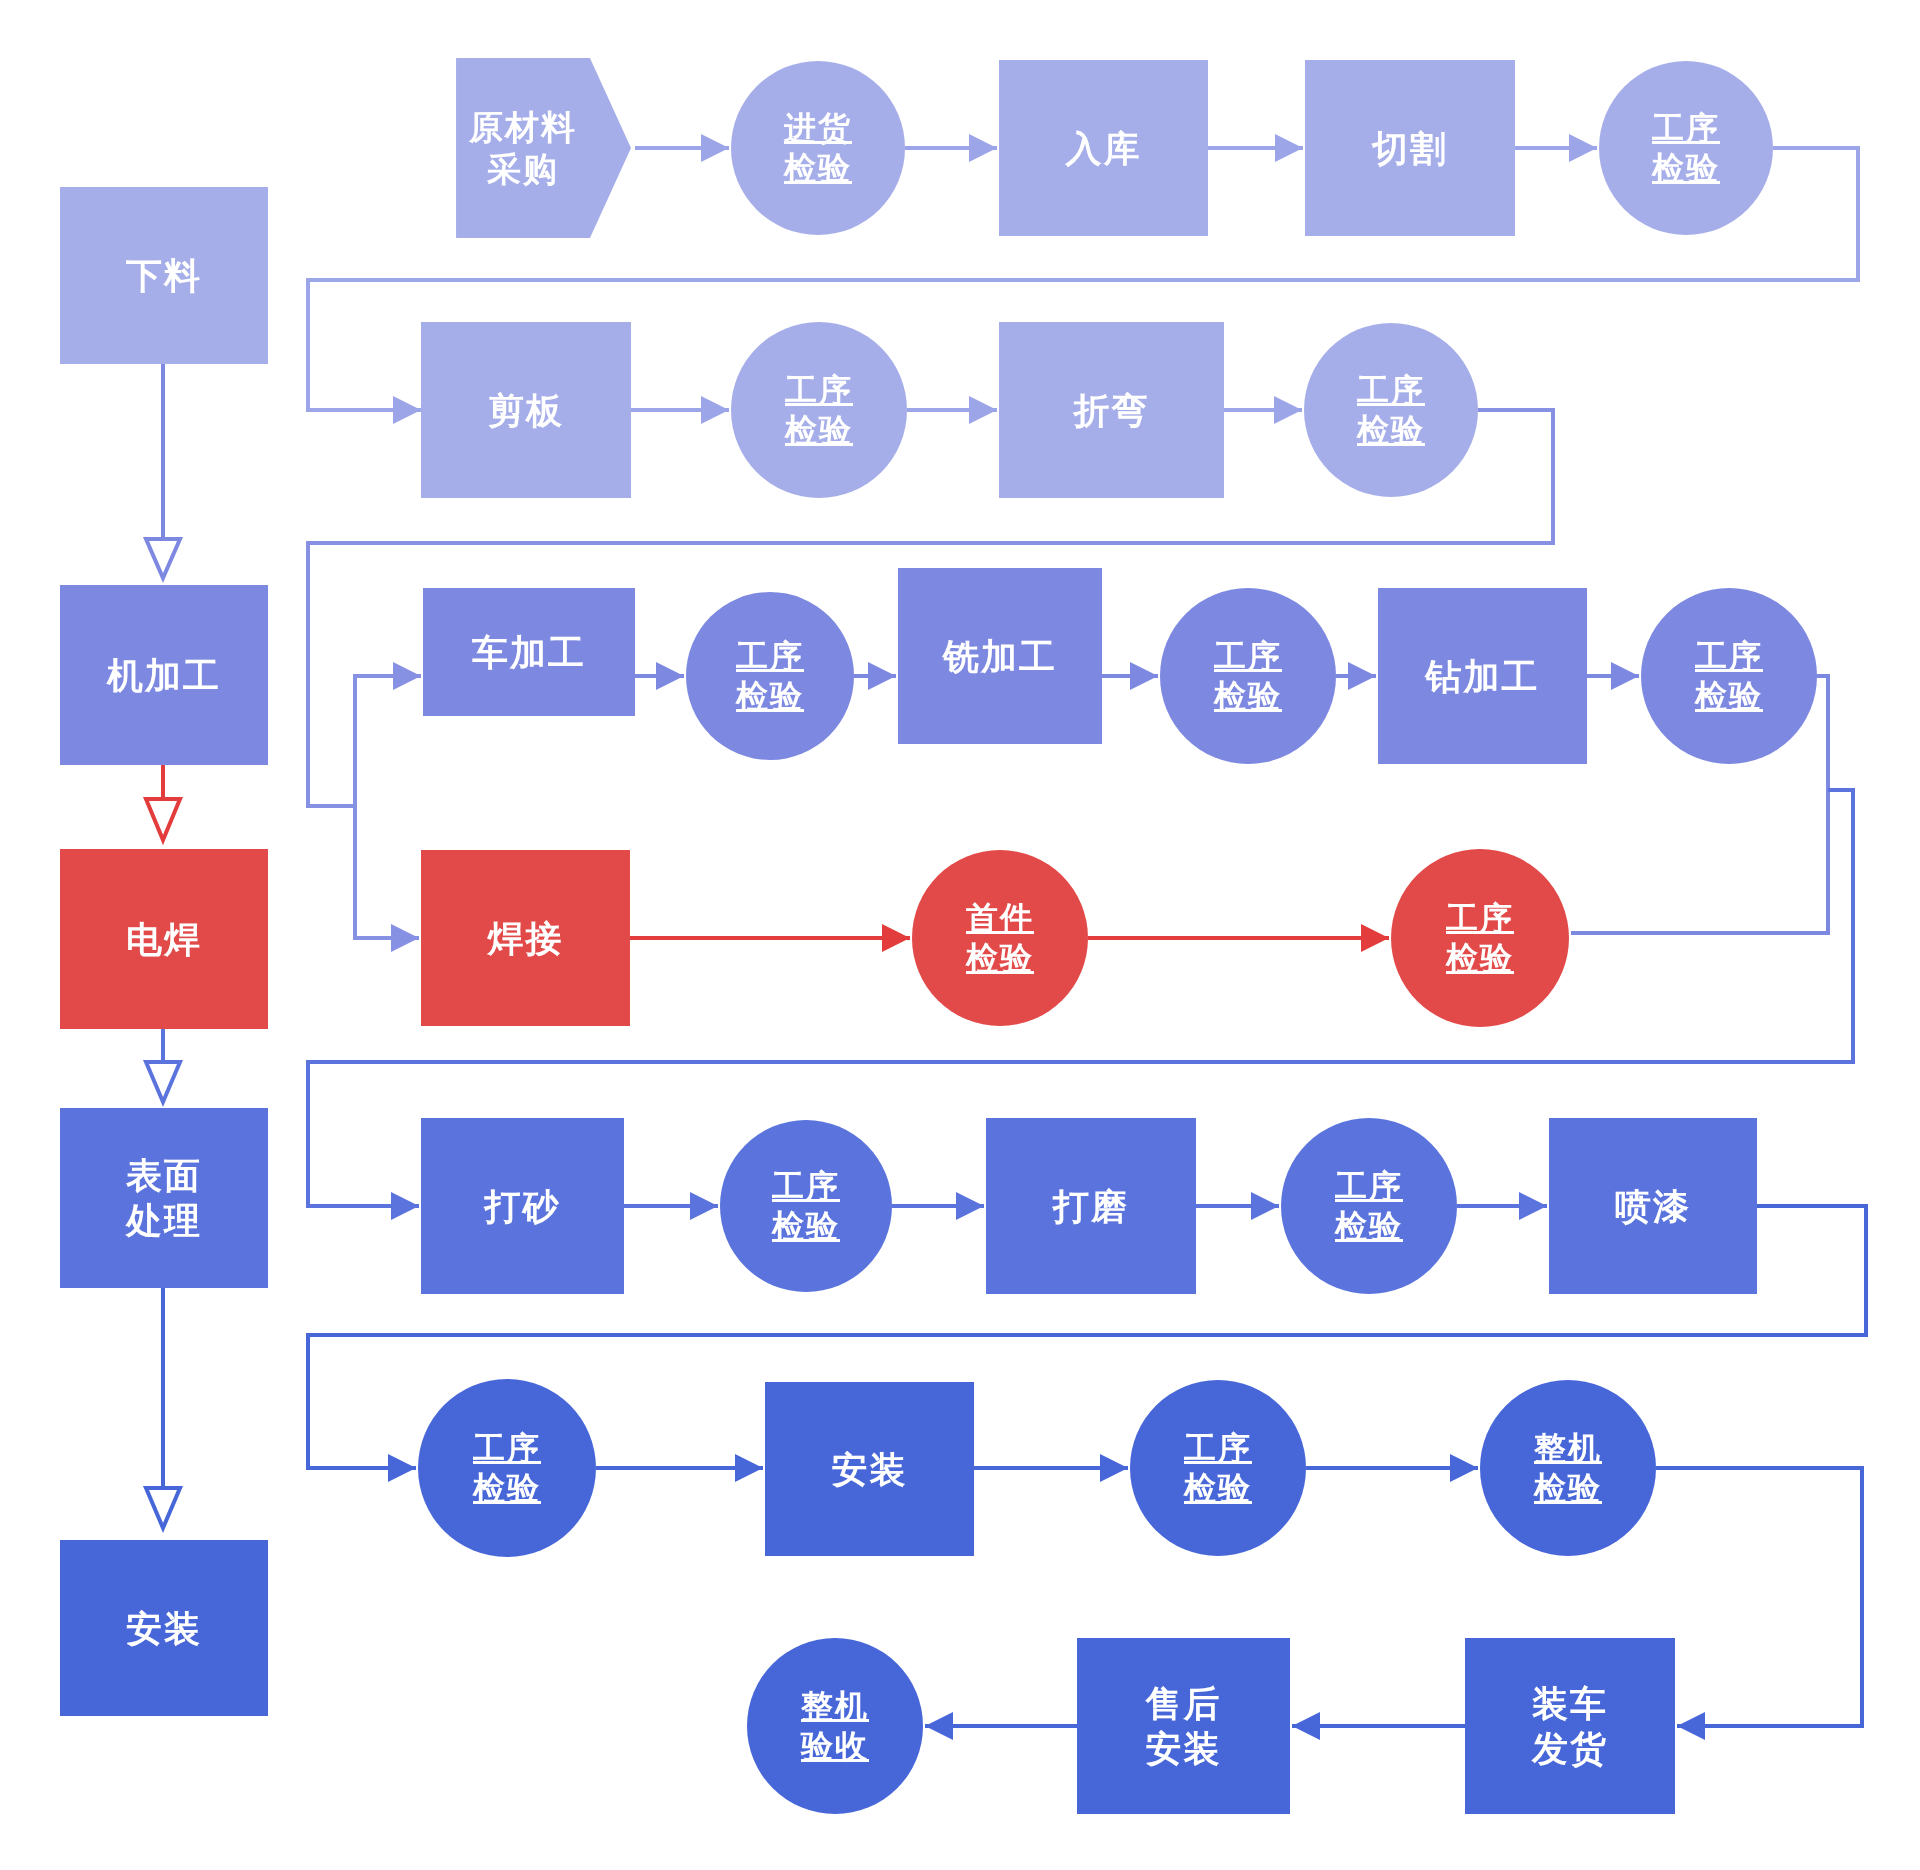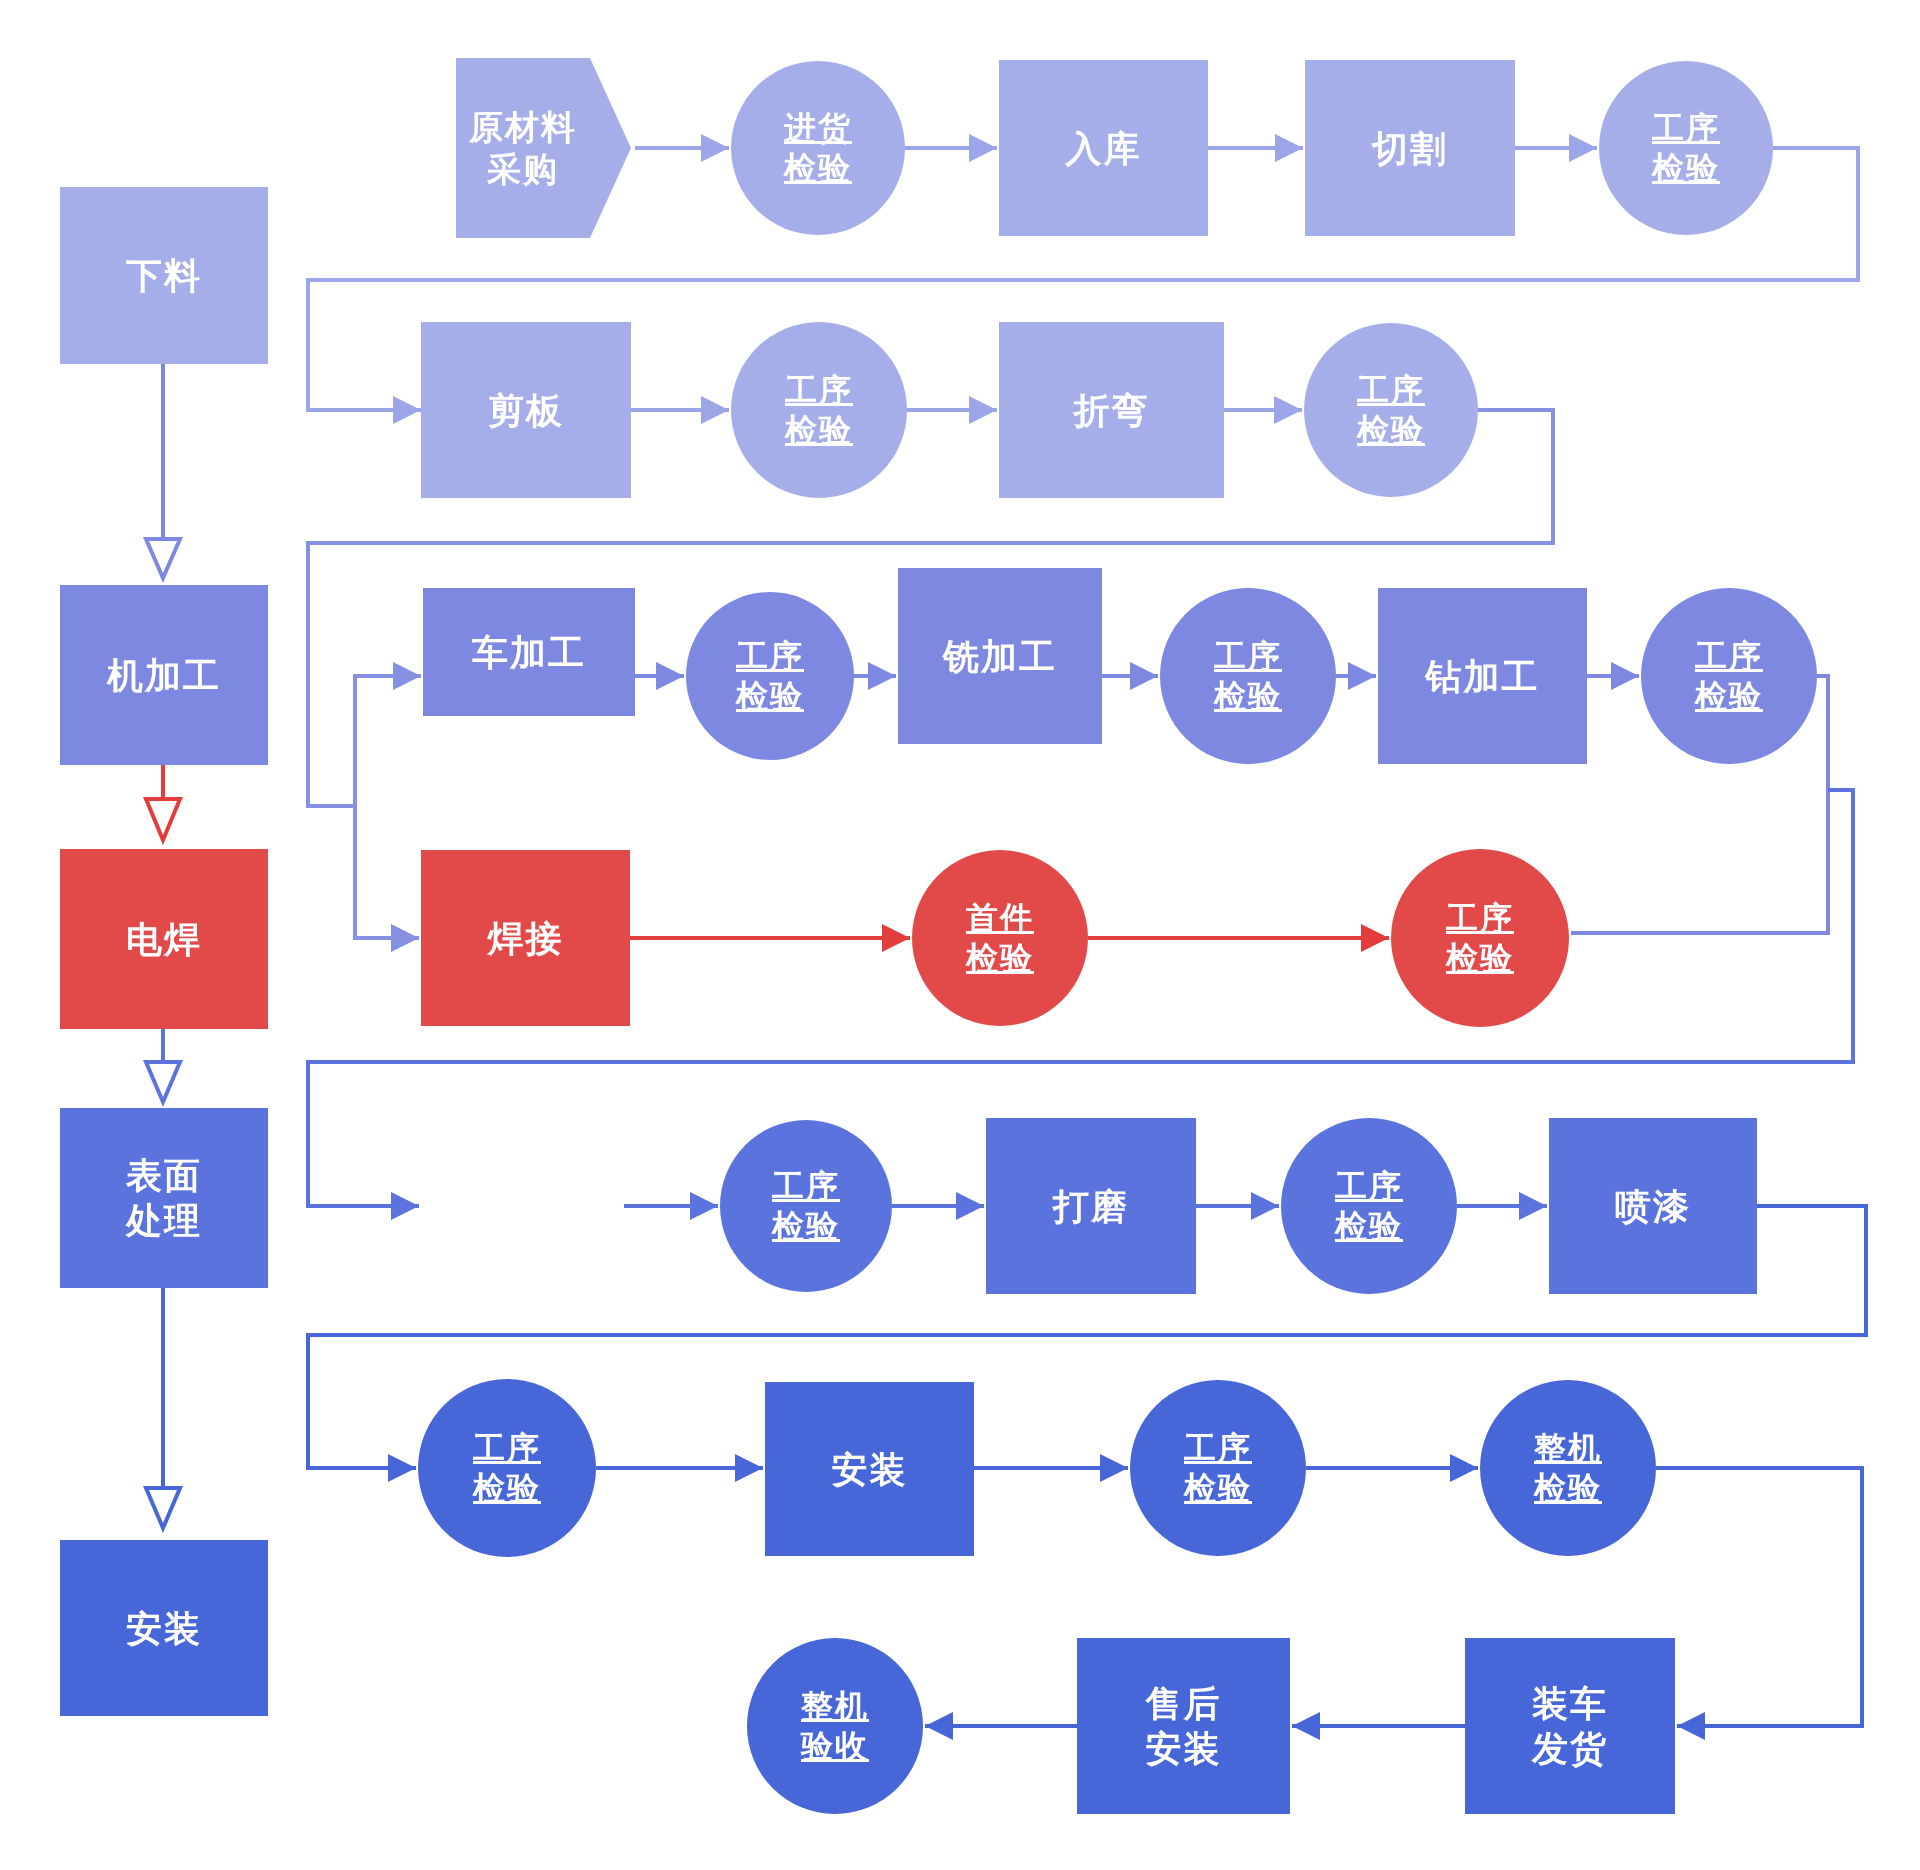--- a/index.html
+++ b/index.html
@@ -148,20 +148,21 @@
   <div class="node mid" style="left:1378px;top:588px;width:209px;height:176px">钻加工</div>
   <div class="node circle mid" style="left:1641px;top:588px;width:176px;height:176px">工序
 检验</div>
 
   <div class="node red" style="left:421px;top:850px;width:209px;height:176px">焊接</div>
   <div class="node circle red" style="left:912px;top:850px;width:176px;height:176px">首件
 检验</div>
   <div class="node circle red" style="left:1391px;top:849px;width:178px;height:178px">工序
 检验</div>
 
+  <div class="node blue" style="left:421px;top:1118px;width:203px;height:176px">打砂</div>
   <div class="node circle blue" style="left:720px;top:1120px;width:172px;height:172px">工序
 检验</div>
   <div class="node blue" style="left:986px;top:1118px;width:210px;height:176px">打磨</div>
   <div class="node circle blue" style="left:1281px;top:1118px;width:176px;height:176px">工序
 检验</div>
   <div class="node blue" style="left:1549px;top:1118px;width:208px;height:176px">喷漆</div>
 
   <div class="node circle deep" style="left:418px;top:1379px;width:178px;height:178px">工序
 检验</div>
   <div class="node deep" style="left:765px;top:1382px;width:209px;height:174px">安装</div>

